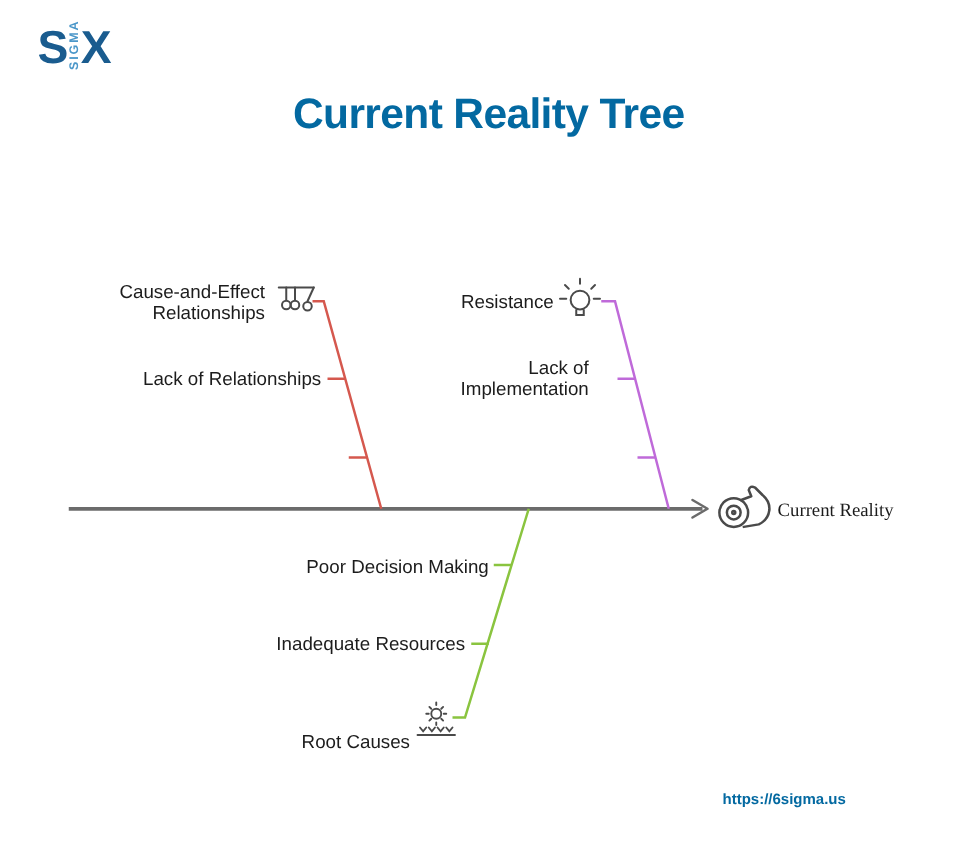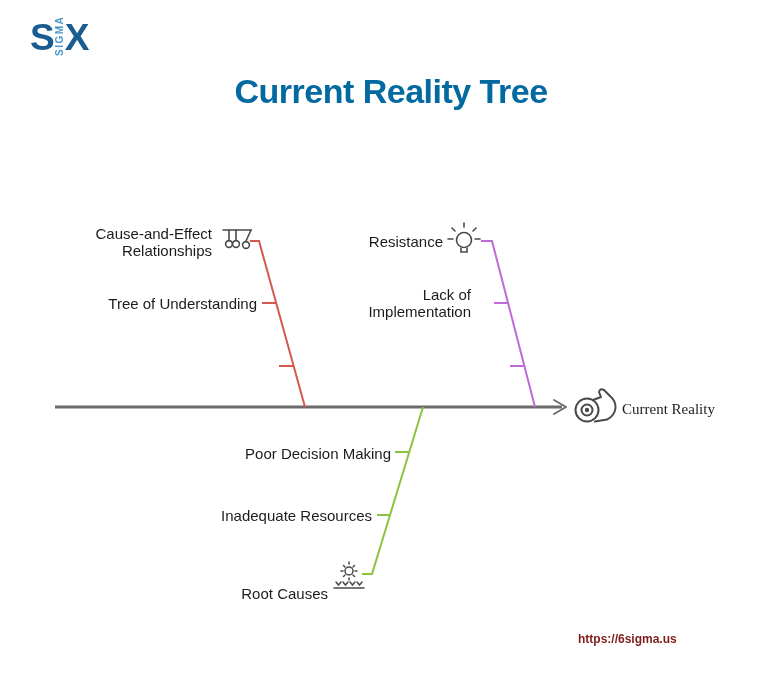--- a/index.html
+++ b/index.html
@@ -28,21 +28,21 @@
   .lbl-ineffective{left:157px;top:348px;width:120px;}
   .lbl-solutions{left:363px;top:233px;width:80px;}
   .lbl-lack-implementation{left:361px;top:286px;width:110px;}
   .lbl-resistance{left:345px;top:357px;width:160px;}
   .lbl-poor-decision{left:231px;top:445px;width:160px;}
   .lbl-inadequate{left:207px;top:507px;width:165px;}
   .lbl-root-causes{left:228px;top:585px;width:100px;}
   .lbl-current-reality{left:622px;top:401px;white-space:nowrap;font-family:Liberation Serif, serif;}
   .svg-layer{position:absolute;left:0;top:0;}
   
-  .footer-url{position:absolute;left:578px;top:632px;font-size:12px;font-weight:700;color:#7f1d1d;}
+  .footer-url{position:absolute;left:578px;top:632px;font-size:12px;font-weight:700;color:#0369a1;}
 </style>
 </head>
 <body>
 
 <div class="canvas">
 
   <div class="logo">
     <span class="logo-cap">S</span>
     <span class="logo-vert">SIGMA</span>
     <span class="logo-cap">X</span>
@@ -106,21 +106,21 @@
 
     <g fill="none" stroke-width="2" stroke-linecap="round" stroke-linejoin="round" stroke="#4a4a4a">
       <circle cx="587" cy="410" r="11.5"></circle>
       <circle cx="587" cy="410" r="5.5"></circle>
       <circle cx="587" cy="410" r="1.2"></circle>
       <path d="M593 400 L601 397 L599 392 Q600 388 604 390 L610 396 Q616 401 615.5 408 Q614.5 416 607 419.5 L595 421.5"></path>
     </g>
   </svg>
 
   <div class="lbl r lbl-cause-effect">Cause-and-Effect Relationships</div>
-  <div class="lbl r lbl-lack-understanding">Tree of Understanding</div>
+  <div class="lbl r lbl-lack-understanding">Lack of Relationships</div>
 
   <div class="lbl r lbl-solutions">Resistance</div>
   <div class="lbl r lbl-lack-implementation">Lack of Implementation</div>
 
   <div class="lbl r lbl-poor-decision">Poor Decision Making</div>
   <div class="lbl r lbl-inadequate">Inadequate Resources</div>
   <div class="lbl r lbl-root-causes">Root Causes</div>
 
   <div class="lbl lbl-current-reality">Current Reality</div>
 

